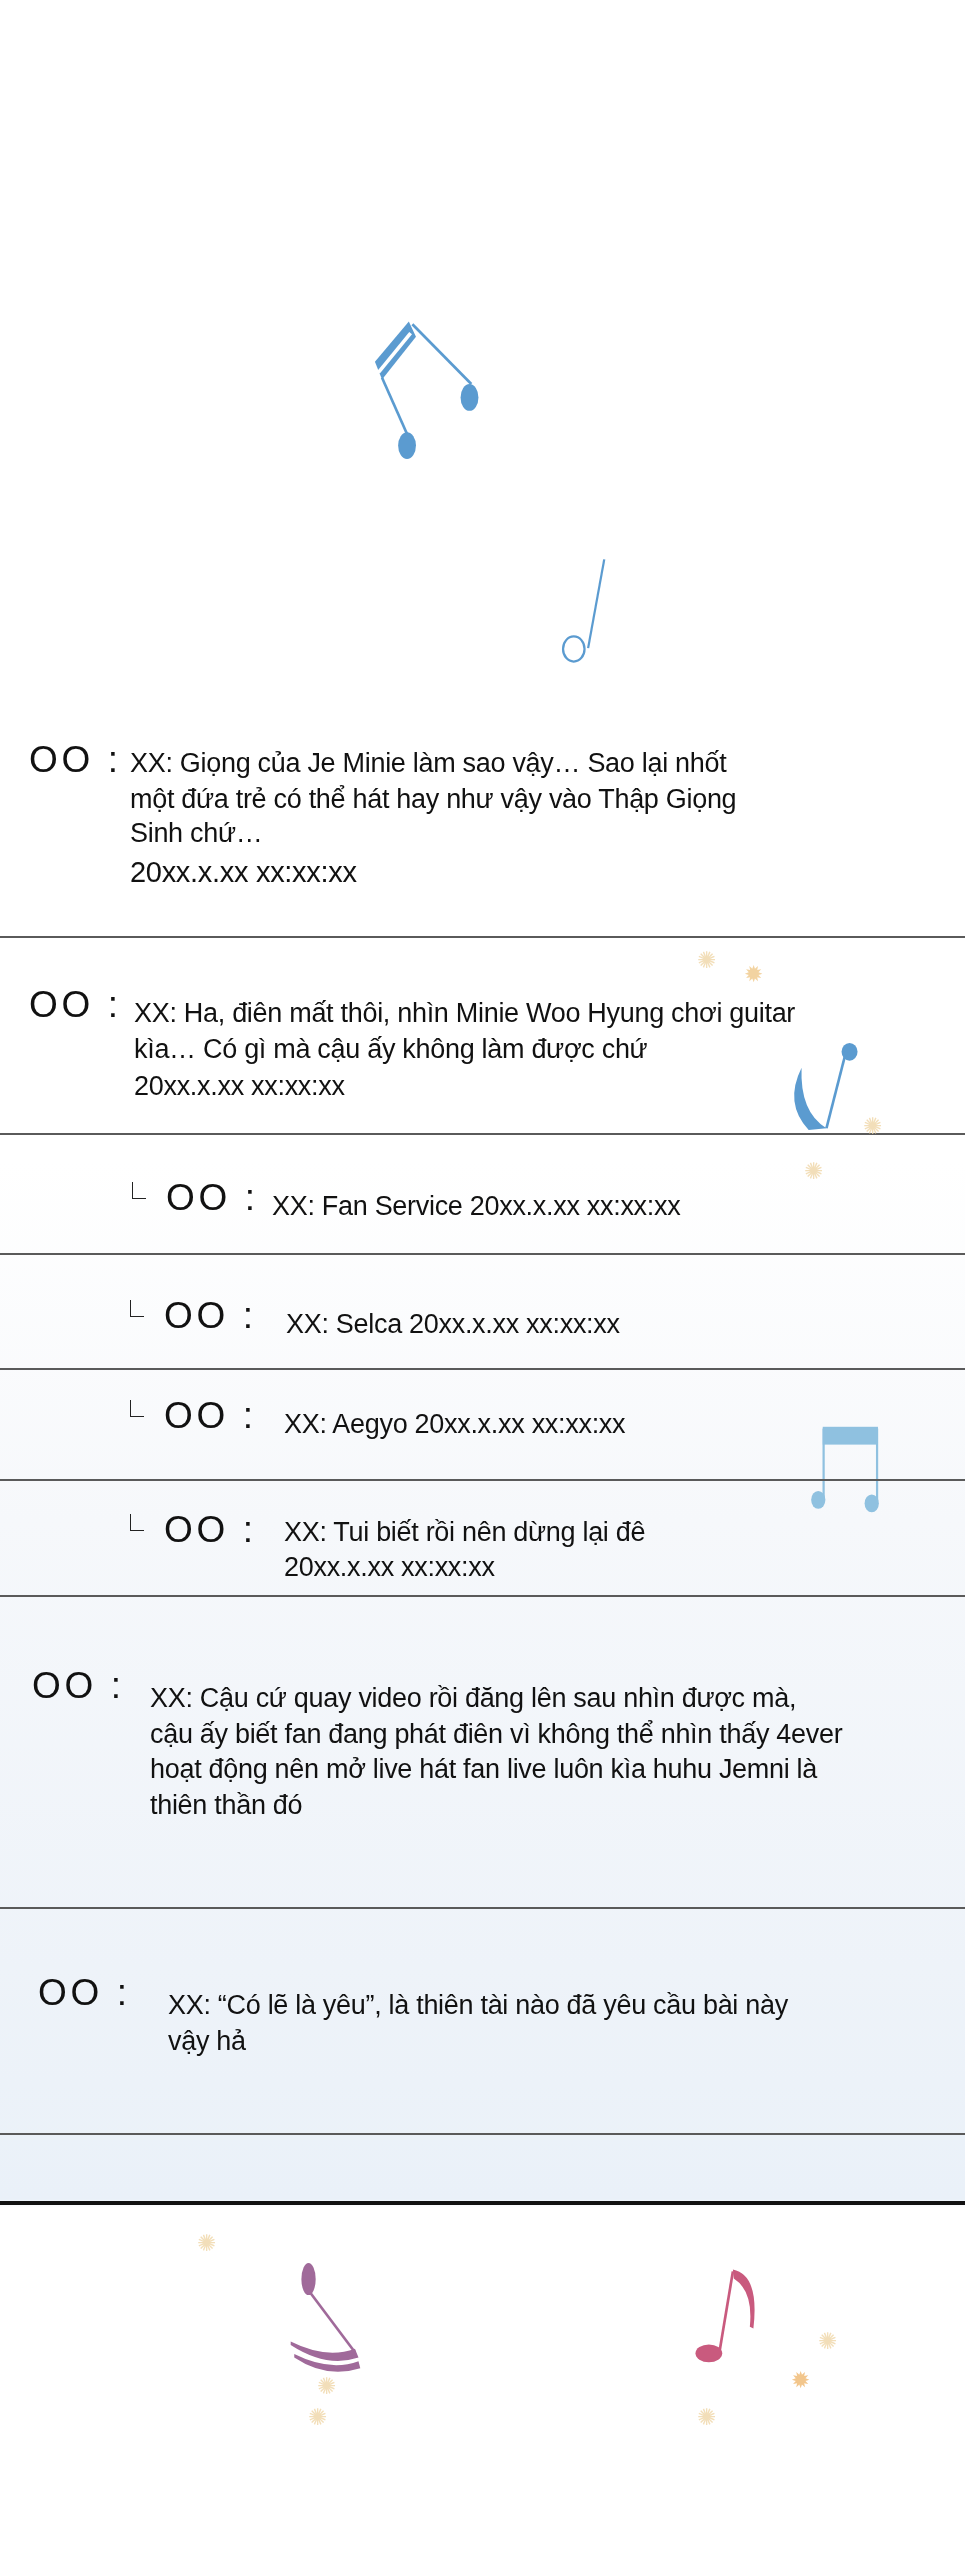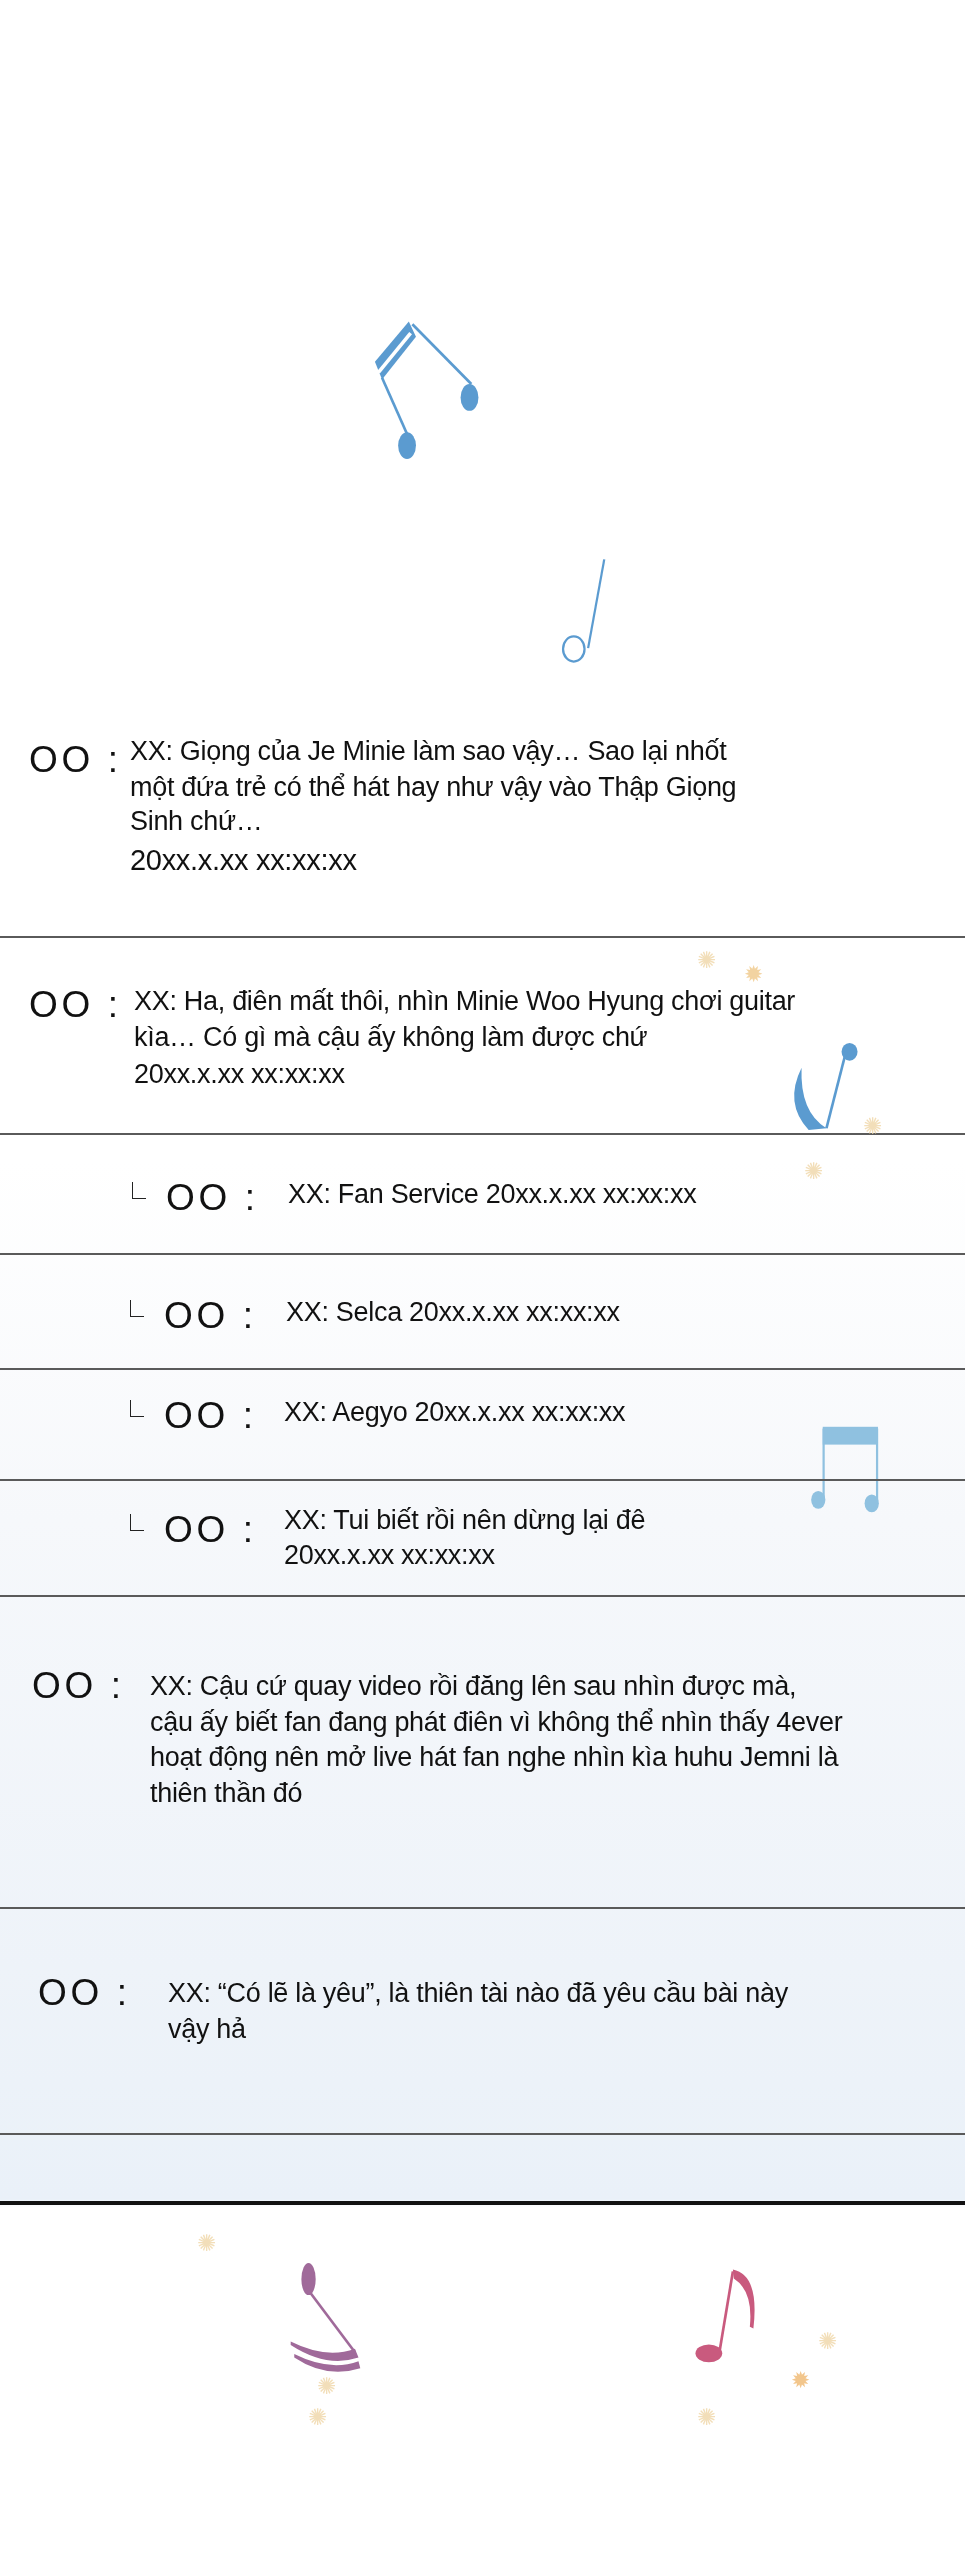--- a/index.html
+++ b/index.html
@@ -4,21 +4,21 @@
 <style>
   html, body { margin: 0; padding: 0; }
   body {
     width: 965px; height: 2576px; position: relative; overflow: hidden;
     font-family: "Liberation Sans", sans-serif; color: #111;
     background: linear-gradient(to bottom, #ffffff 0px, #ffffff 1162px, #f6f8fb 1520px, #eef3f9 1966px, #eaf1f9 2199px, #ffffff 2208px, #ffffff 2576px);
   }
   .abs { position: absolute; }
   .divider { position: absolute; left: 0; width: 965px; height: 1.8px; background: #5a5a5a; }
   .divider.thick { height: 3.6px; background: #111; }
-  .txt { position: absolute; font-size: 27px; line-height: 36px; letter-spacing: -0.3px; }
+  .txt { position: absolute; font-size: 27px; line-height: 36px; letter-spacing: -0.3px; margin-top: 12px; }
   .name { position: absolute; font-size: 37px; line-height: 36px; letter-spacing: 3.6px; }
   .corner { position: absolute; width: 12.5px; height: 16px; border-left: 1.8px solid #222; border-bottom: 1.8px solid #222; }
   .spark { position: absolute; font-size: 23px; color: #f0d7a8; opacity: 0.8; }
 </style>
 </head>
 <body>
 
 <svg class="abs" style="left:366px;top:317px" width="116" height="143" viewBox="0 0 130 160">
   <path d="M10 50 L48 5 L56 22 L18 70 Z" fill="#5b9bd0"></path>
   <path d="M14 62 L50 18" stroke="#fff" stroke-width="4"></path>
@@ -50,21 +50,21 @@
   <ellipse cx="76" cy="12" rx="9" ry="10" fill="#5b9bd0"></ellipse>
   <line x1="72" y1="12" x2="50" y2="98" stroke="#5b9bd0" stroke-width="3"></line>
   <path d="M22 30 Q2 70 30 100 L50 98 Q20 80 22 30 Z" fill="#5b9bd0"></path>
 </svg>
 <div class="divider" style="top:1133px"></div>
 <div class="spark" style="left:863px;top:1113px">✺</div>
 <div class="spark" style="left:804px;top:1158px">✺</div>
 
 <div class="corner" style="left:132px;top:1182px"></div>
 <div class="name" style="left:166px;top:1180px">ΟΟ :</div>
-<div class="txt" style="left:288px;top:1176px">XX: Fan Service 20xx.x.xx xx:xx:xx</div>
+<div class="txt" style="left:272px;top:1176px">XX: Fan Service 20xx.x.xx xx:xx:xx</div>
 <div class="divider" style="top:1253px"></div>
 
 <div class="corner" style="left:130px;top:1300px"></div>
 <div class="name" style="left:164px;top:1298px">ΟΟ :</div>
 <div class="txt" style="left:286px;top:1294px">XX: Selca 20xx.x.xx xx:xx:xx</div>
 <div class="divider" style="top:1368px"></div>
 
 <div class="corner" style="left:130px;top:1400px"></div>
 <div class="name" style="left:164px;top:1398px">ΟΟ :</div>
 <div class="txt" style="left:284px;top:1394px">XX: Aegyo 20xx.x.xx xx:xx:xx</div>
@@ -79,21 +79,21 @@
 
 <div class="corner" style="left:130px;top:1514px"></div>
 <div class="name" style="left:164px;top:1512px">ΟΟ :</div>
 <div class="txt" style="left:284px;top:1502px">XX: Tui biết rồi nên dừng lại đê</div>
 <div class="txt" style="left:284px;top:1537px">20xx.x.xx xx:xx:xx</div>
 <div class="divider" style="top:1595px"></div>
 
 <div class="name" style="left:32px;top:1668px">ΟΟ :</div>
 <div class="txt" style="left:150px;top:1668px">XX: Cậu cứ quay video rồi đăng lên sau nhìn được mà,</div>
 <div class="txt" style="left:150px;top:1704px">cậu ấy biết fan đang phát điên vì không thể nhìn thấy 4ever</div>
-<div class="txt" style="left:150px;top:1739px">hoạt động nên mở live hát fan nghe nhìn kìa huhu Jemni là</div>
+<div class="txt" style="left:150px;top:1739px">hoạt động nên mở live hát fan live luôn kìa huhu Jemni là</div>
 <div class="txt" style="left:150px;top:1775px">thiên thần đó</div>
 <div class="divider" style="top:1907px"></div>
 
 <div class="name" style="left:38px;top:1975px">ΟΟ :</div>
 <div class="txt" style="left:168px;top:1975px">XX: “Có lẽ là yêu”, là thiên tài nào đã yêu cầu bài này</div>
 <div class="txt" style="left:168px;top:2011px">vậy hả</div>
 <div class="divider" style="top:2133px"></div>
 <div class="divider thick" style="top:2201px"></div>
 
 <div class="spark" style="left:197px;top:2230px">✺</div>

